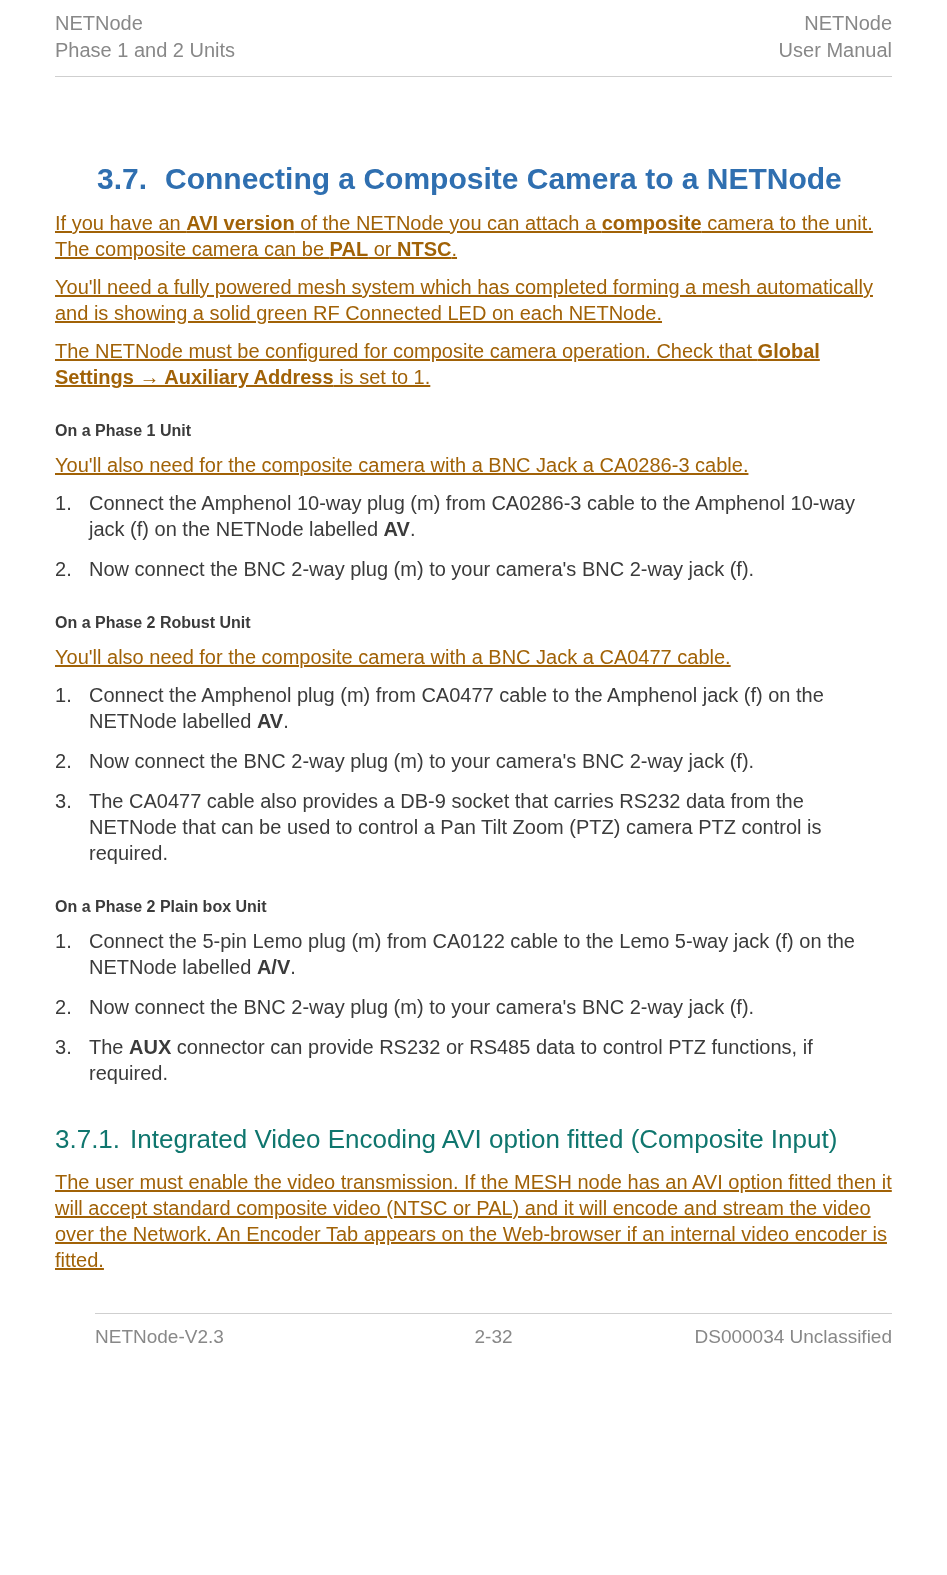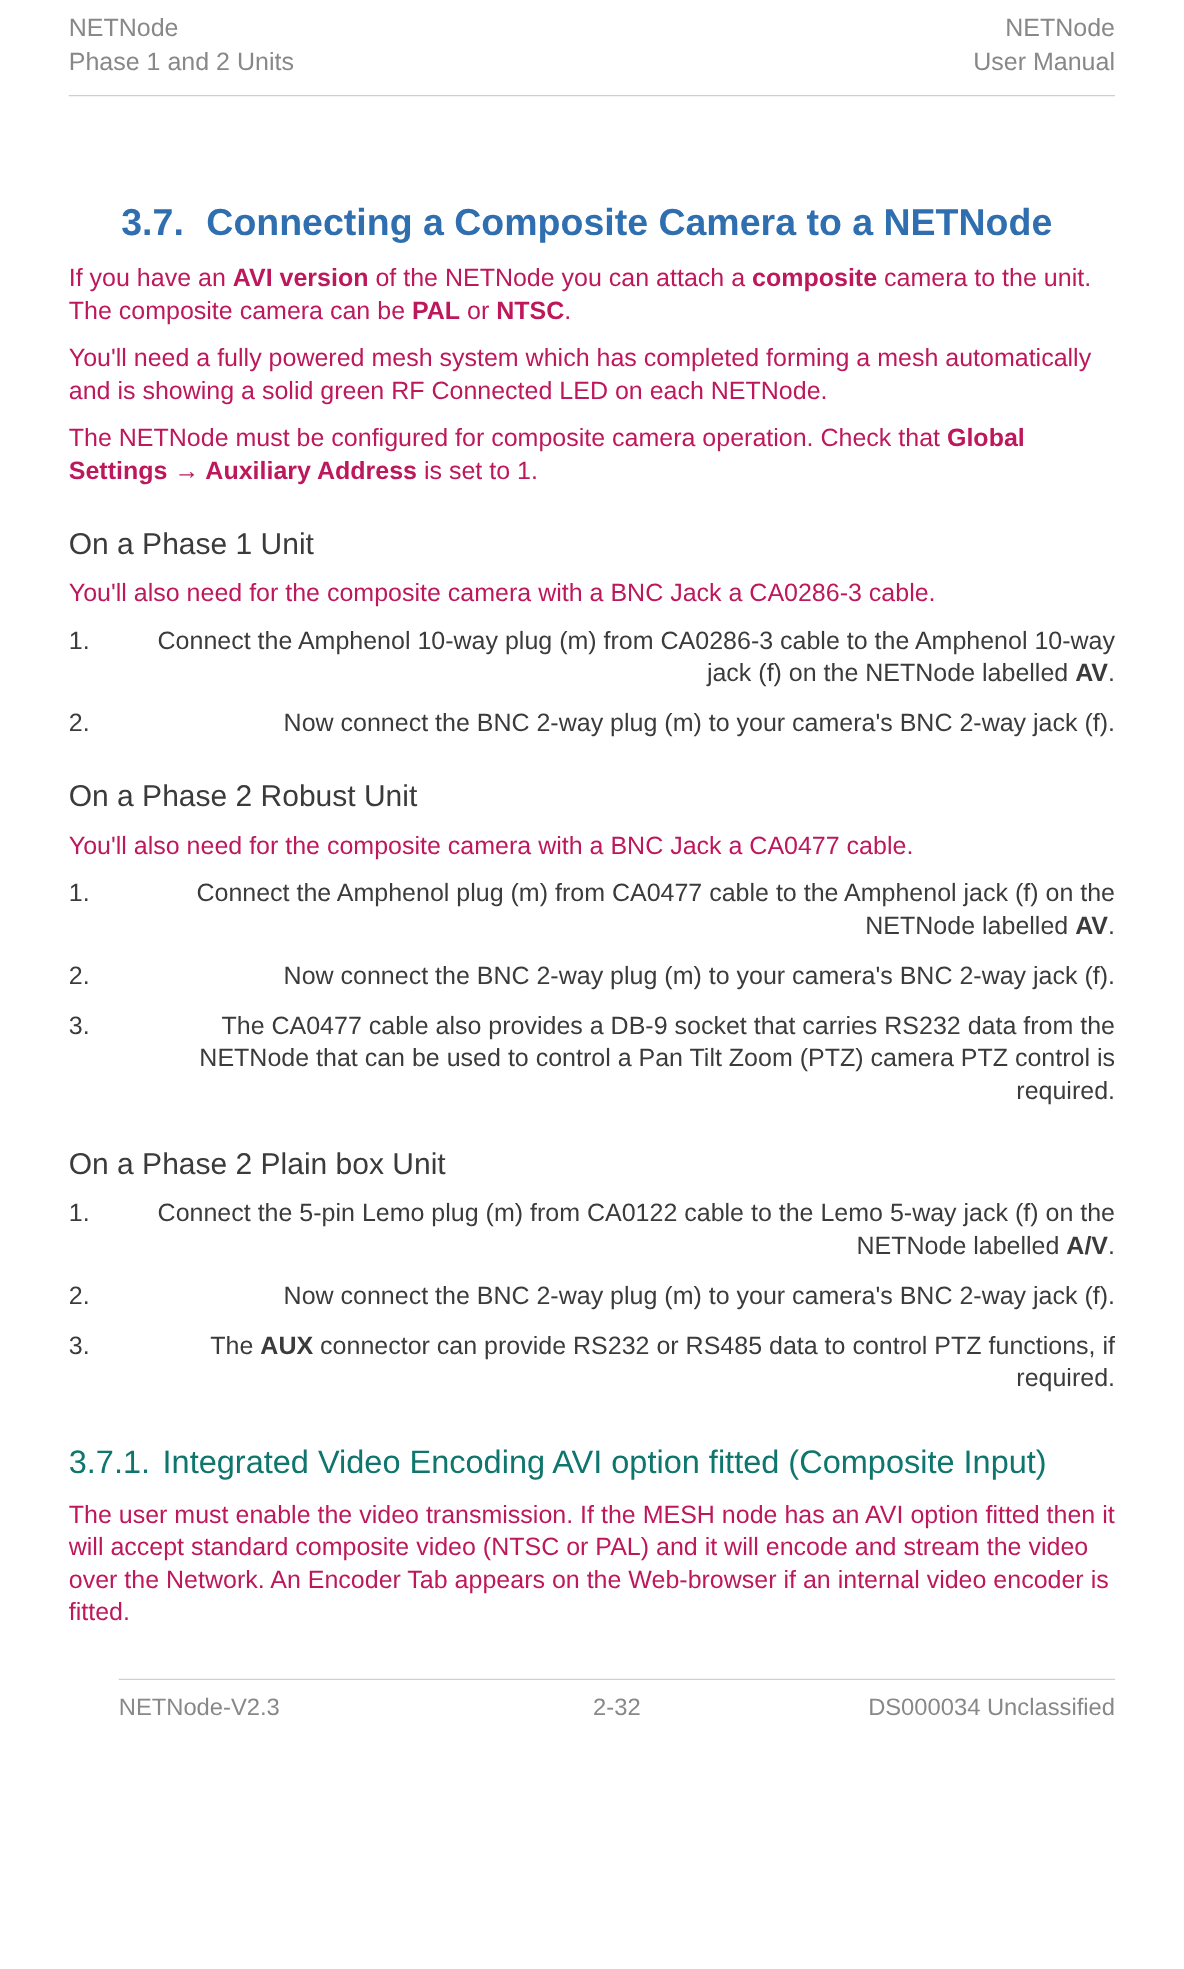--- a/index.html
+++ b/index.html
@@ -40,35 +40,35 @@
     font-weight: normal;
     font-size: 26px;
     margin-top: 38px;
     margin-bottom: 14px;
   }
   h2.subsect .num { margin-right: 10px; }
   p.para {
     font-size: 20px;
     line-height: 1.3;
     margin-bottom: 12px;
-    color: #be185d;
+    color: #a16207;
+    text-decoration: underline;
   }
   p.subhead {
-    font-size: 24px;
-    font-weight: normal;
+    font-size: 16px;
+    font-weight: bold;
     color: #3b3b3b;
     margin-top: 32px;
     margin-bottom: 12px;
   }
   ol.numlist {
     list-style: none;
     counter-reset: item;
     margin: 0;
     padding: 0;
-    text-align: right;
   }
   ol.numlist > li {
     counter-increment: item;
     position: relative;
     padding-left: 34px;
     font-size: 20px;
     line-height: 1.3;
     margin-bottom: 14px;
     color: #3b3b3b;
   }

